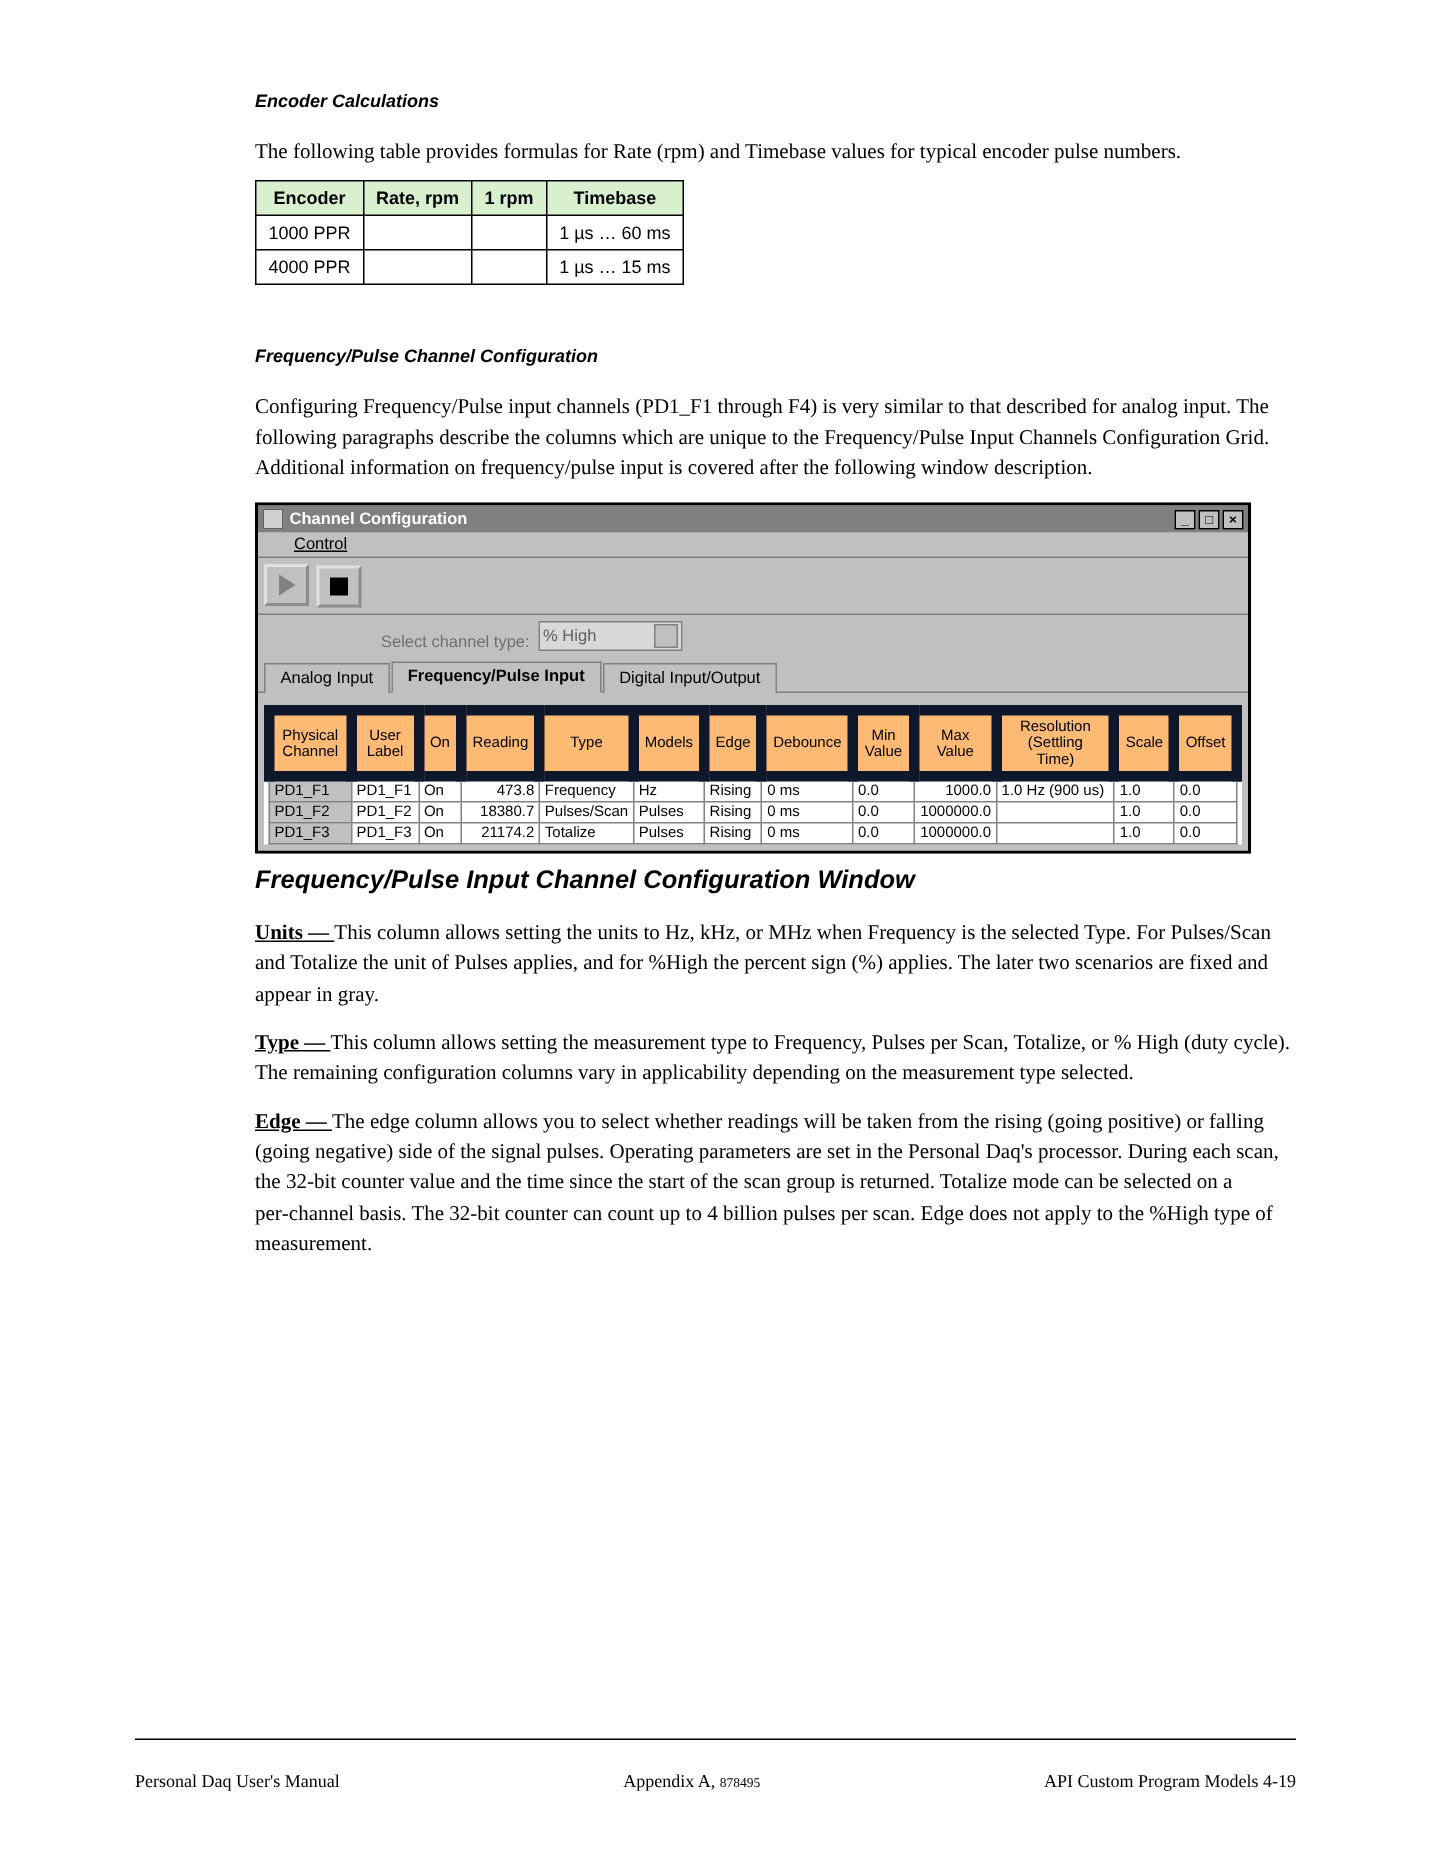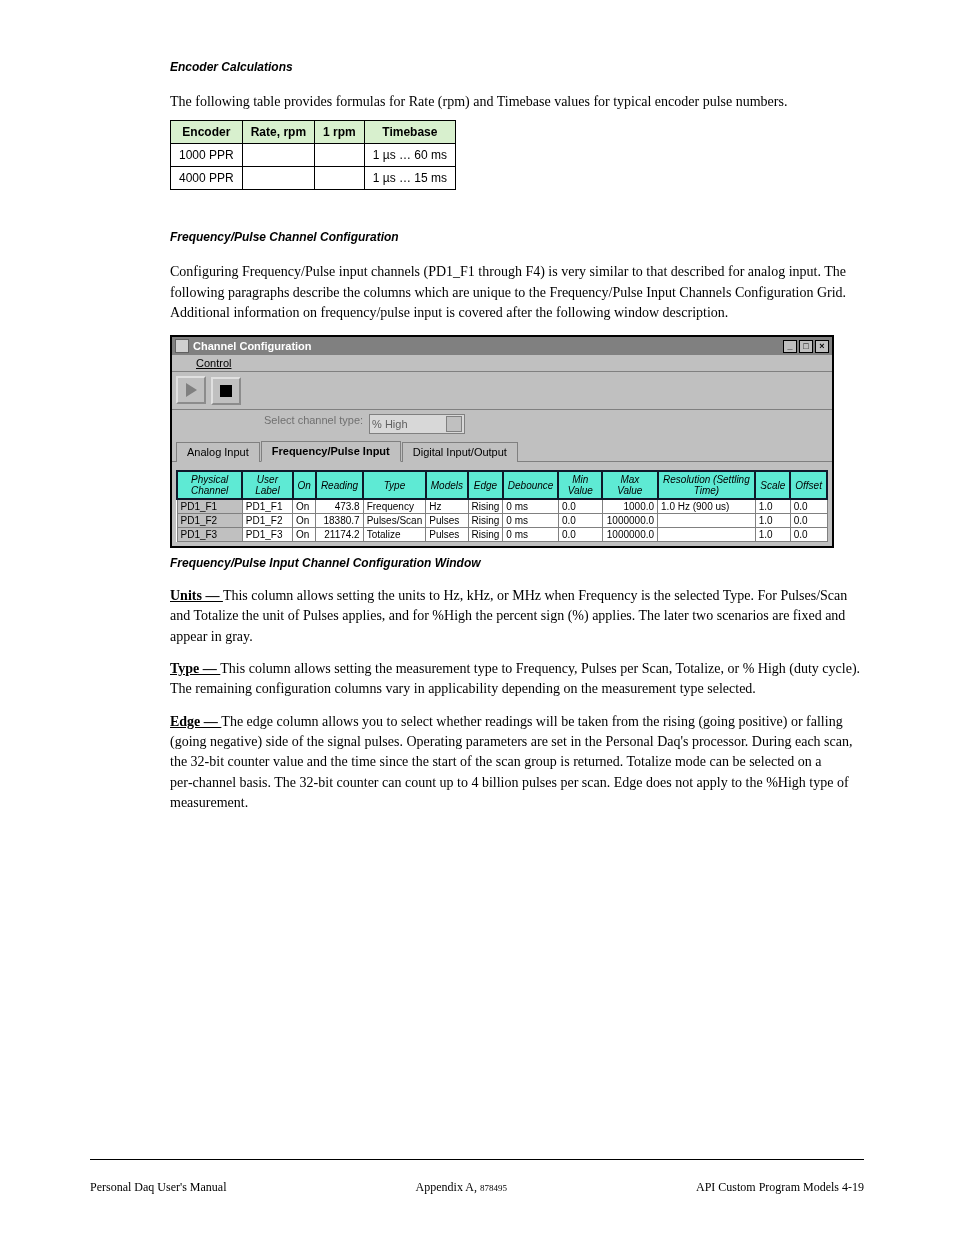--- a/index.html
+++ b/index.html
@@ -26,21 +26,21 @@
   }
   .body-para {
     font-size: 14px;
     line-height: 1.45;
     margin: 0 0 12px 0;
   }
   .small-caption {
     font-family: Arial, Helvetica, sans-serif;
     font-style: italic;
     font-weight: bold;
-    font-size: 12px;
+    font-size: 17px;
     margin: 6px 0 16px 0;
   }
   
   table.mini {
     border-collapse: collapse;
     font-family: Liberation Sans, sans-serif;
     font-size: 12px;
     margin: -4px 0 10px 0;
     border-radius: 16px;
   }
@@ -123,25 +123,25 @@
     border-top: 7px solid transparent;
     border-bottom: 7px solid transparent;
     border-left: 11px solid #808080;
   }
   .sq-stop {
     width: 12px; height: 12px;
     background: #000;
   }
   .typerow {
     background: #c0c0c0;
-    padding: 4px 6px 6px 12px;
+    padding: 4px 6px 6px 2px;
     color: #707070;
     font-size: 11px;
     display: flex;
-    align-items: flex-start;
+    align-items: flex-end;
   }
   .typerow .lbl { margin-left: 80px; margin-right: 6px; }
   .typerow .combo {
     border: 1px solid #808080;
     background: #d8d8d8;
     color: #606060;
     padding: 1px 2px;
     width: 90px;
     display: inline-flex;
     align-items: center;
@@ -179,28 +179,27 @@
     padding: 8px 4px 4px 4px;
   }
   table.grid {
     border-collapse: collapse;
     font-family: Tahoma, Arial, sans-serif;
     font-size: 10px;
     width: 100%;
     background: #fff;
   }
   table.grid th {
-    background: #5eead4;
-    border: 2px solid #0f172a;
+    background: #fdba74;
+    border: 7px solid #0f172a;
     font-weight: normal;
     text-align: center;
     padding: 2px 4px;
     font-size: 10px;
     line-height: 11px;
-    font-style: italic;
   }
   table.grid td {
     border: 1px solid #808080;
     padding: 1px 3px;
     font-size: 10px;
     white-space: nowrap;
   }
   table.grid td.pc {
     background: #c0c0c0;
   }

